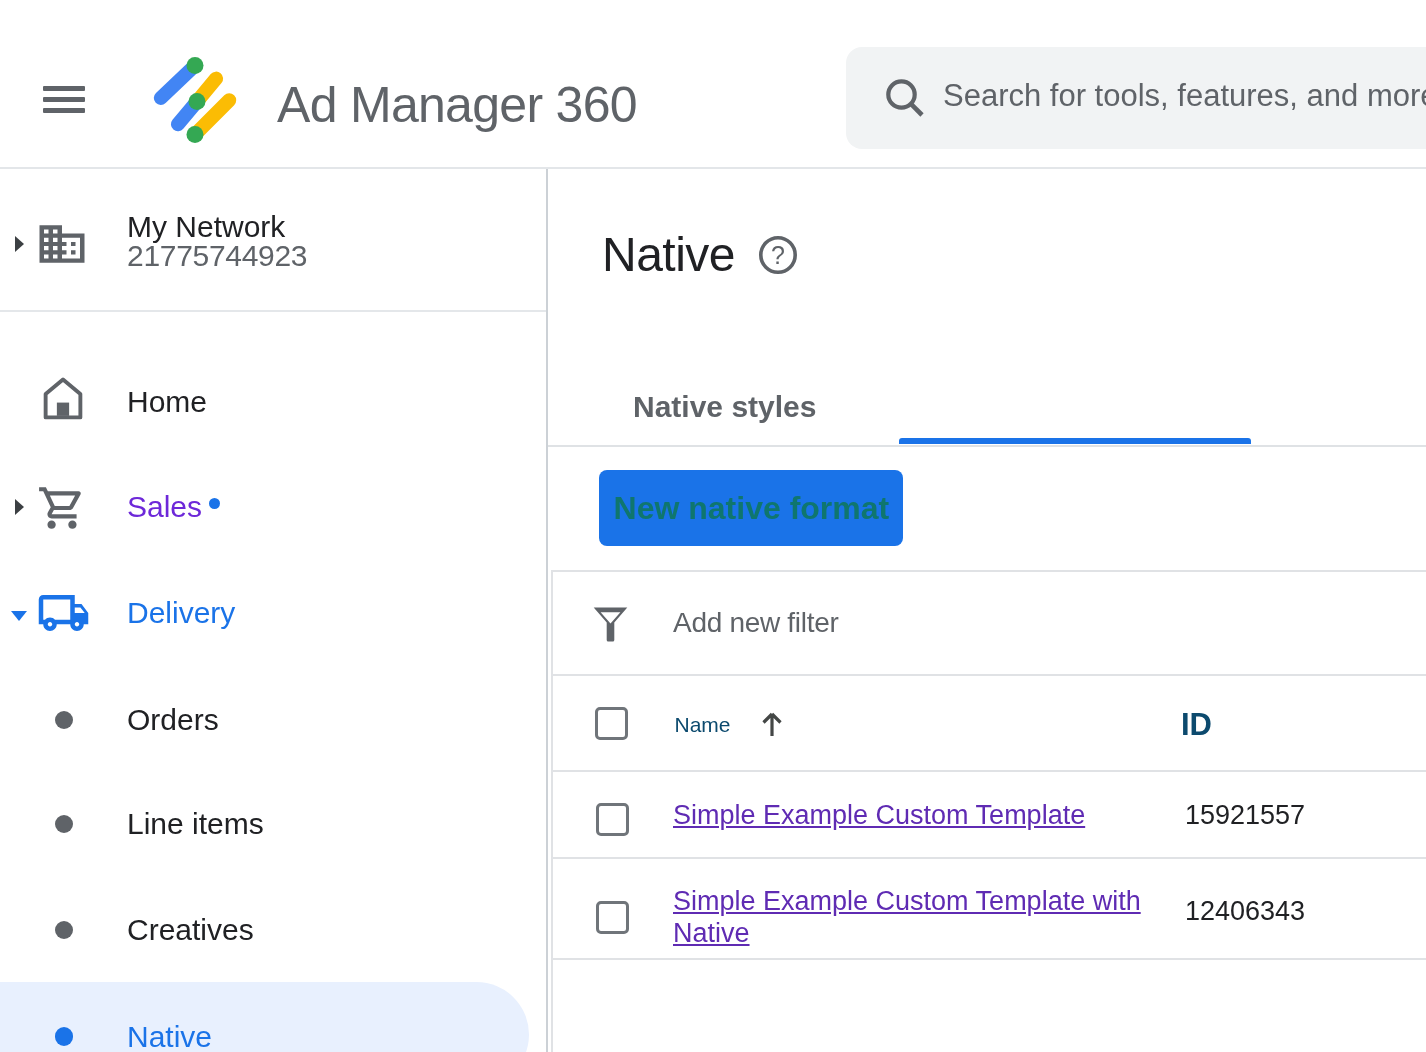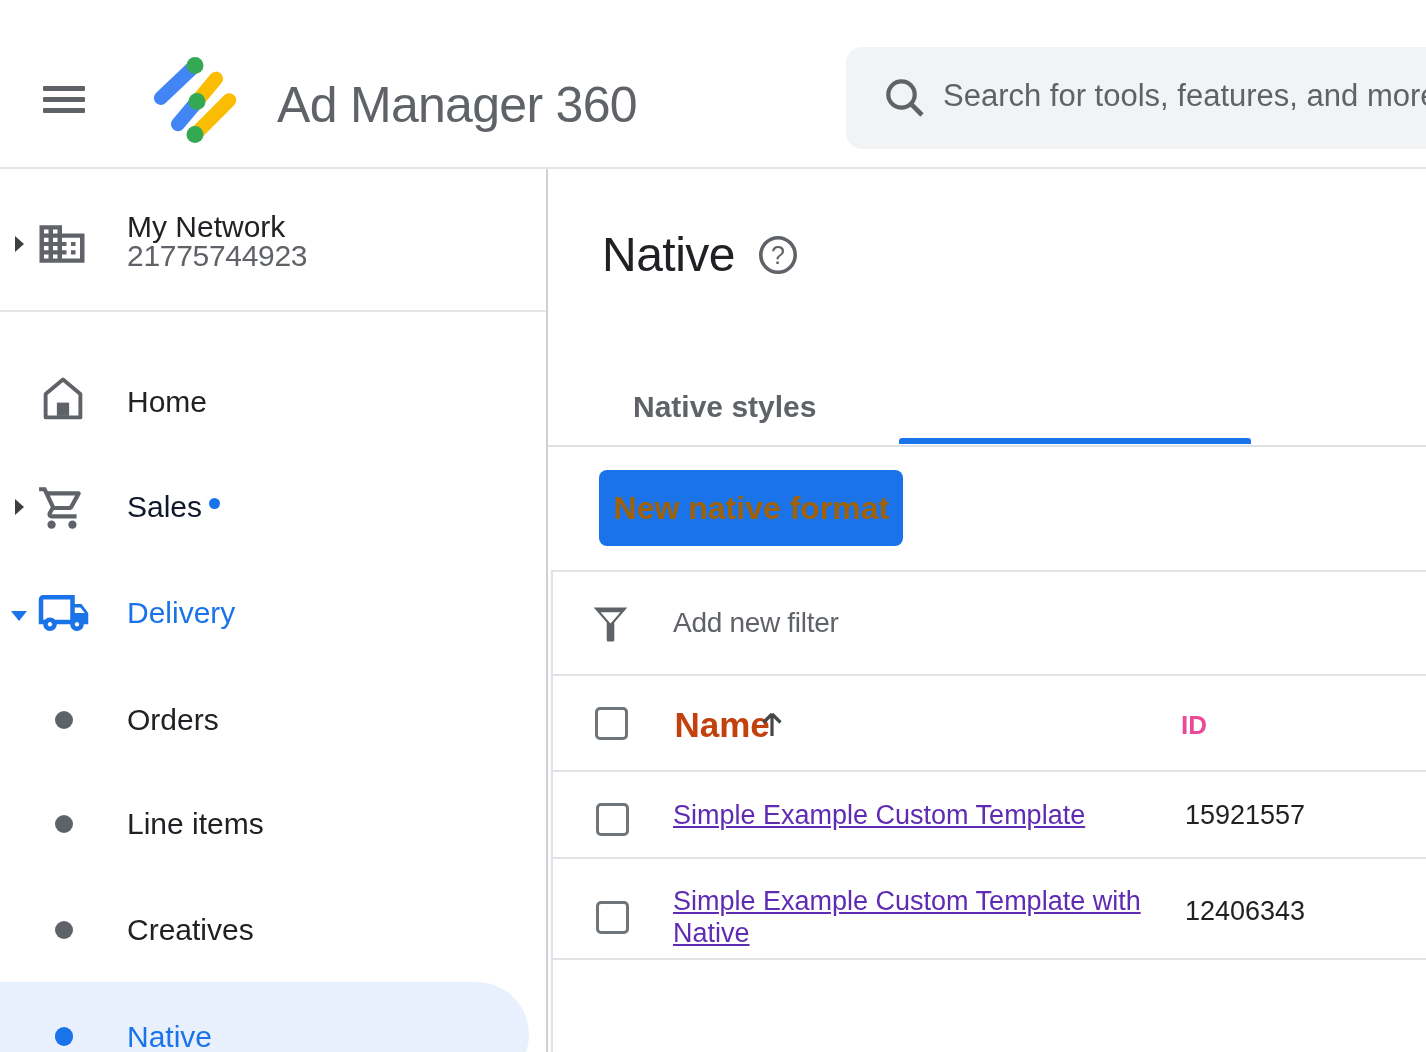--- a/index.html
+++ b/index.html
@@ -49,21 +49,21 @@
   <svg class="a" style="left:39.5px;top:334px;" width="46" height="47" viewBox="0 0 44 46">
     <path d="M5 18.5 L22 4.5 L39 18.5 V41.5 H5 Z" fill="none" stroke="#5f6368" stroke-width="3.8" stroke-linejoin="round"></path>
     <rect x="16" y="27" width="12" height="13" fill="#5f6368"></rect>
   </svg>
   <div class="a txt" style="left:127px;top:346.4px;font-size:30px;line-height:30px;color:#202124;">Home</div>
 
   <div class="a" style="left:15px;top:458px;width:0;height:0;border-top:8.5px solid transparent;border-bottom:8.5px solid transparent;border-left:9.5px solid #3c4043;"></div>
   <svg class="a" style="left:37px;top:440px;" width="50" height="54" viewBox="0 0 24 24" fill="#5f6368">
     <path d="M15.55 13c.75 0 1.41-.41 1.75-1.03l3.58-6.49c.37-.66-.11-1.48-.87-1.48H5.21l-.94-2H1v2h2l3.6 7.59-1.35 2.44C4.52 15.37 5.48 17 7 17h12v-2H7l1.1-2h7.45zM6.16 6h12.15l-2.76 5H8.53L6.16 6zM7 18c-1.1 0-1.99.9-1.99 2S5.9 22 7 22s2-.9 2-2-.9-2-2-2zm10 0c-1.1 0-1.99.9-1.99 2s.89 2 1.99 2 2-.9 2-2-.9-2-2-2z"></path>
   </svg>
-  <div class="a txt" style="left:127px;top:451.3px;font-size:30px;line-height:30px;color:#0f172a;">Sales</div>
+  <div class="a txt" style="left:127px;top:451.3px;font-size:30px;line-height:30px;color:#6d28d9;">Sales</div>
   <div class="a" style="left:208.5px;top:456.5px;width:11px;height:11px;border-radius:50%;background:#1a73e8;"></div>
 
   <div class="a" style="left:11px;top:570px;width:0;height:0;border-left:8.5px solid transparent;border-right:8.5px solid transparent;border-top:10.5px solid #1a73e8;"></div>
   <svg class="a" style="left:35.5px;top:545px;" width="55" height="54" viewBox="0 0 24 24" fill="#1a73e8">
     <path d="M20 8h-3V4H3c-1.1 0-2 .9-2 2v11h2c0 1.66 1.34 3 3 3s3-1.34 3-3h6c0 1.66 1.34 3 3 3s3-1.34 3-3h2v-5l-3-4zM19.5 9.5l1.96 2.5H17V9.5h2.5zM6 18c-.55 0-1-.45-1-1s.45-1 1-1 1 .45 1 1-.45 1-1 1zm2.22-3c-.55-.61-1.33-1-2.22-1s-1.67.39-2.22 1H3V6h12v9H8.22zM18 18c-.55 0-1-.45-1-1s.45-1 1-1 1 .45 1 1-.45 1-1 1z"></path>
   </svg>
   <div class="a txt" style="left:127px;top:557.3px;font-size:30px;line-height:30px;color:#1a73e8;">Delivery</div>
 
   <div class="a" style="left:54.5px;top:669.8px;width:18.5px;height:18.5px;border-radius:50%;background:#5f6368;"></div>
   <div class="a txt" style="left:127px;top:664.3px;font-size:30px;line-height:30px;color:#202124;">Orders</div>
@@ -82,41 +82,41 @@
   <svg class="a" style="left:759px;top:195px;" width="38" height="38" viewBox="0 0 38 38">
     <circle cx="19" cy="19" r="17.2" fill="none" stroke="#5f6368" stroke-width="3.6"></circle>
     <text x="19" y="27.5" text-anchor="middle" font-size="25" font-family="Liberation Sans" fill="#5f6368">?</text>
   </svg>
 
   <div class="a txt" style="left:633px;top:351.1px;width:183px;text-align:center;font-size:30px;line-height:30px;font-weight:bold;color:#5f6368;">Native styles</div>
   <div class="a" style="left:548px;top:403.8px;width:878px;height:2px;background:#dfe2e5;"></div>
   <div class="a" style="left:898.5px;top:397.3px;width:352px;height:6.2px;background:#1a73e8;border-radius:3px 3px 0 0;"></div>
 
   <div class="a" style="left:599.4px;top:429px;width:304px;height:76px;background:#1a73e8;border-radius:8px;"></div>
-  <div class="a txt" style="left:599.4px;top:451px;width:304px;text-align:center;font-size:32px;line-height:32px;font-weight:bold;color:#a16207;">New native format</div>
+  <div class="a txt" style="left:599.4px;top:451px;width:304px;text-align:center;font-size:32px;line-height:32px;font-weight:bold;color:#0f766e;">New native format</div>
 
   <div class="a" style="left:551px;top:528.5px;width:875px;height:2px;background:#e0e2e5;"></div>
   <div class="a" style="left:551px;top:633px;width:875px;height:2px;background:#e0e2e5;"></div>
   <div class="a" style="left:551px;top:729px;width:875px;height:2px;background:#e0e2e5;"></div>
   <div class="a" style="left:551px;top:816px;width:875px;height:2px;background:#e0e2e5;"></div>
   <div class="a" style="left:551px;top:917px;width:875px;height:2px;background:#e0e2e5;"></div>
   <div class="a" style="left:551px;top:1026px;width:875px;height:2px;background:#e0e2e5;"></div>
   <div class="a" style="left:551px;top:528.5px;width:1.5px;height:499px;background:#e0e2e5;"></div>
 
   <svg class="a" style="left:593px;top:564px;" width="35" height="37" viewBox="0 0 35 37">
     <path fill-rule="evenodd" fill="#5f6368" d="M0.7 2.5 h33.6 L21.3 17.5 V35 a1.5 1.5 0 0 1 -1.5 1.5 h-4.6 a1.5 1.5 0 0 1 -1.5 -1.5 V17.5 Z M7.6 7.3 h19.8 L17.5 18.6 Z"></path>
   </svg>
   <div class="a txt" style="left:673px;top:568px;font-size:28px;line-height:28px;letter-spacing:-0.3px;color:#5f6368;">Add new filter</div>
 
   <div class="a" style="left:594.5px;top:665.5px;width:33px;height:33px;border:3.8px solid #70757a;border-radius:5px;"></div>
-  <div class="a txt" style="left:674.5px;top:671px;font-size:35px;line-height:26.5px;font-weight:bold;color:#c2410c;">Name</div>
+  <div class="a txt" style="left:674.5px;top:671px;font-size:21px;line-height:26.5px;font-weight:normal;color:#0c4a6e;">Name</div>
   <svg class="a" style="left:757px;top:667px;" width="30" height="32" viewBox="0 0 30 32">
     <path d="M15 28 V6 M15 6 L6.5 14.5 M15 6 l8.5 8.5" fill="none" stroke="#444746" stroke-width="3.2"></path>
   </svg>
-  <div class="a txt" style="left:1181px;top:671px;font-size:26px;line-height:26.5px;font-weight:bold;color:#ec4899;">ID</div>
+  <div class="a txt" style="left:1181px;top:671px;font-size:31px;line-height:26.5px;font-weight:bold;color:#0c4a6e;">ID</div>
 
   <div class="a" style="left:596px;top:762px;width:33px;height:33px;border:3.8px solid #70757a;border-radius:5px;"></div>
   <div class="a txt" style="left:673px;top:761.3px;font-size:27px;line-height:27px;color:#5f2bb3;text-decoration:underline;text-align:center;">Simple Example Custom Template</div>
   <div class="a txt" style="left:1185px;top:761.3px;font-size:27px;line-height:27px;color:#202124;">15921557</div>
 
   <div class="a" style="left:596px;top:860px;width:33px;height:33px;border:3.8px solid #70757a;border-radius:5px;"></div>
   <div class="a" style="left:673px;top:843.5px;width:470px;font-size:27px;line-height:32px;color:#5f2bb3;text-decoration:underline;">Simple Example Custom Template with Native</div>
   <div class="a txt" style="left:1185px;top:857px;font-size:27px;line-height:27px;color:#202124;">12406343</div>
 
 </div>

